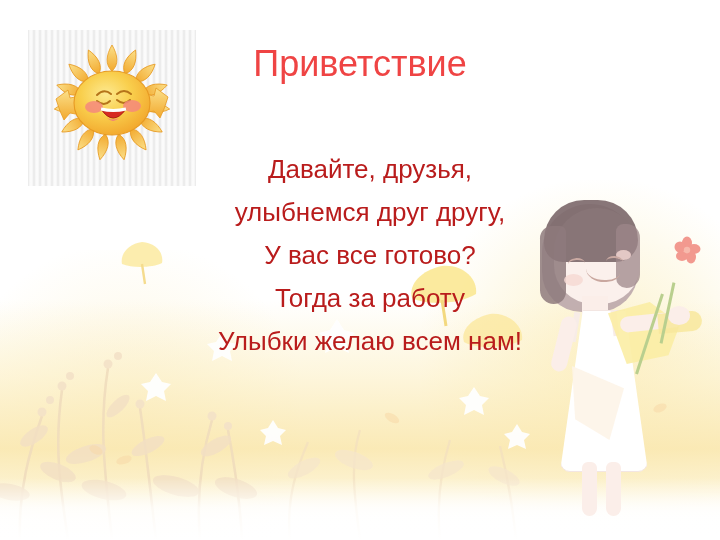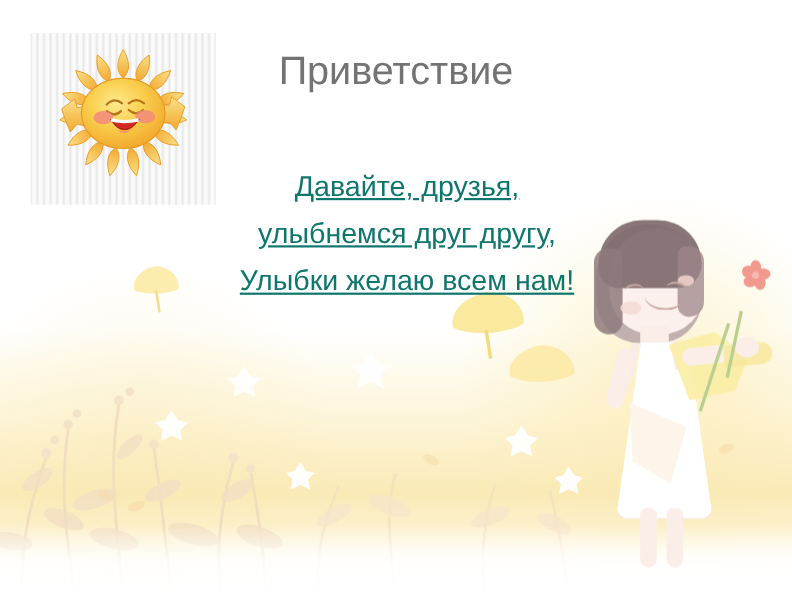--- a/index.html
+++ b/index.html
@@ -63,40 +63,39 @@
   }
 
   
   .title {
     position: absolute;
     left: 0; top: 42px;
     width: 720px;
     text-align: center;
     font-size: 36px;
     line-height: 44px;
-    color: #737373;
+    color: #ef4444;
     letter-spacing: 0px;
     white-space: nowrap;
   }
   .title .ttxt { display:inline-block; transform: translateX(0px); }
 
   
   .body-block {
     position: absolute;
     left: 80px;
     top: 148px;
     width: 580px;
     text-align: center;
   }
   .poem-line {
     font-size: 26px;
     line-height: 43px;
-    color: #0f766e;
+    color: #b91c1c;
     white-space: nowrap;
-    text-decoration: underline;
   }
 
   
   .sun-frame {
     position: absolute;
     left: 28px; top: 30px;
     width: 168px; height: 156px;
     background:
       repeating-linear-gradient(to right,
         rgba(228,228,228,0.85) 0px,
@@ -464,16 +463,18 @@
     </svg>
   </div>
 
   <div class="title">
     <span class="ttxt">Приветствие</span>
   </div>
 
   <div class="body-block">
     <div class="poem-line">Давайте, друзья,</div>
     <div class="poem-line">улыбнемся друг другу,</div>
+    <div class="poem-line">У вас все готово?</div>
+    <div class="poem-line">Тогда за работу</div>
     <div class="poem-line">Улыбки желаю всем нам!</div>
   </div>
 
 </div>
 
 </body></html>

